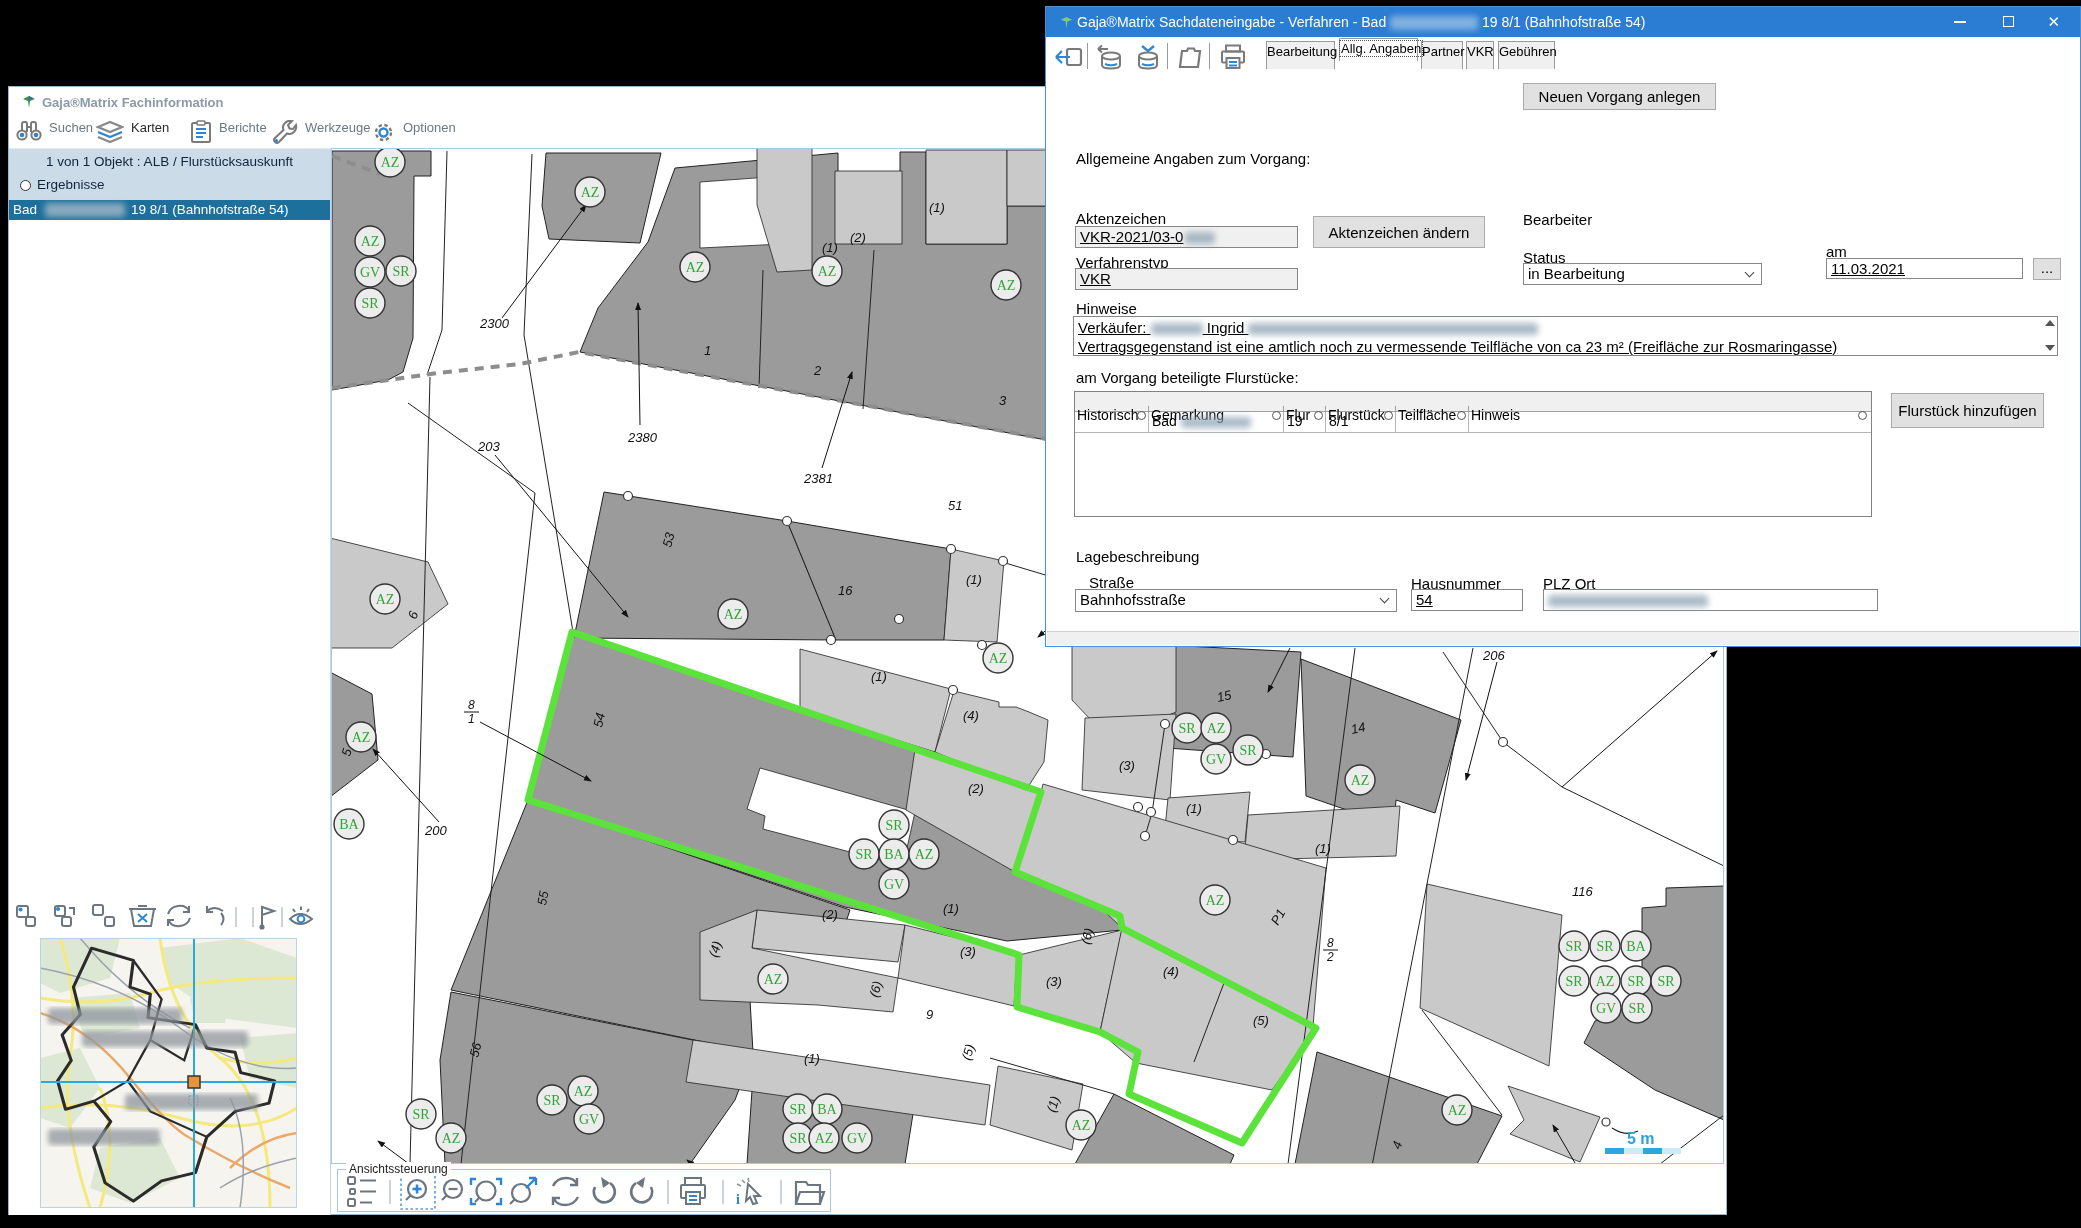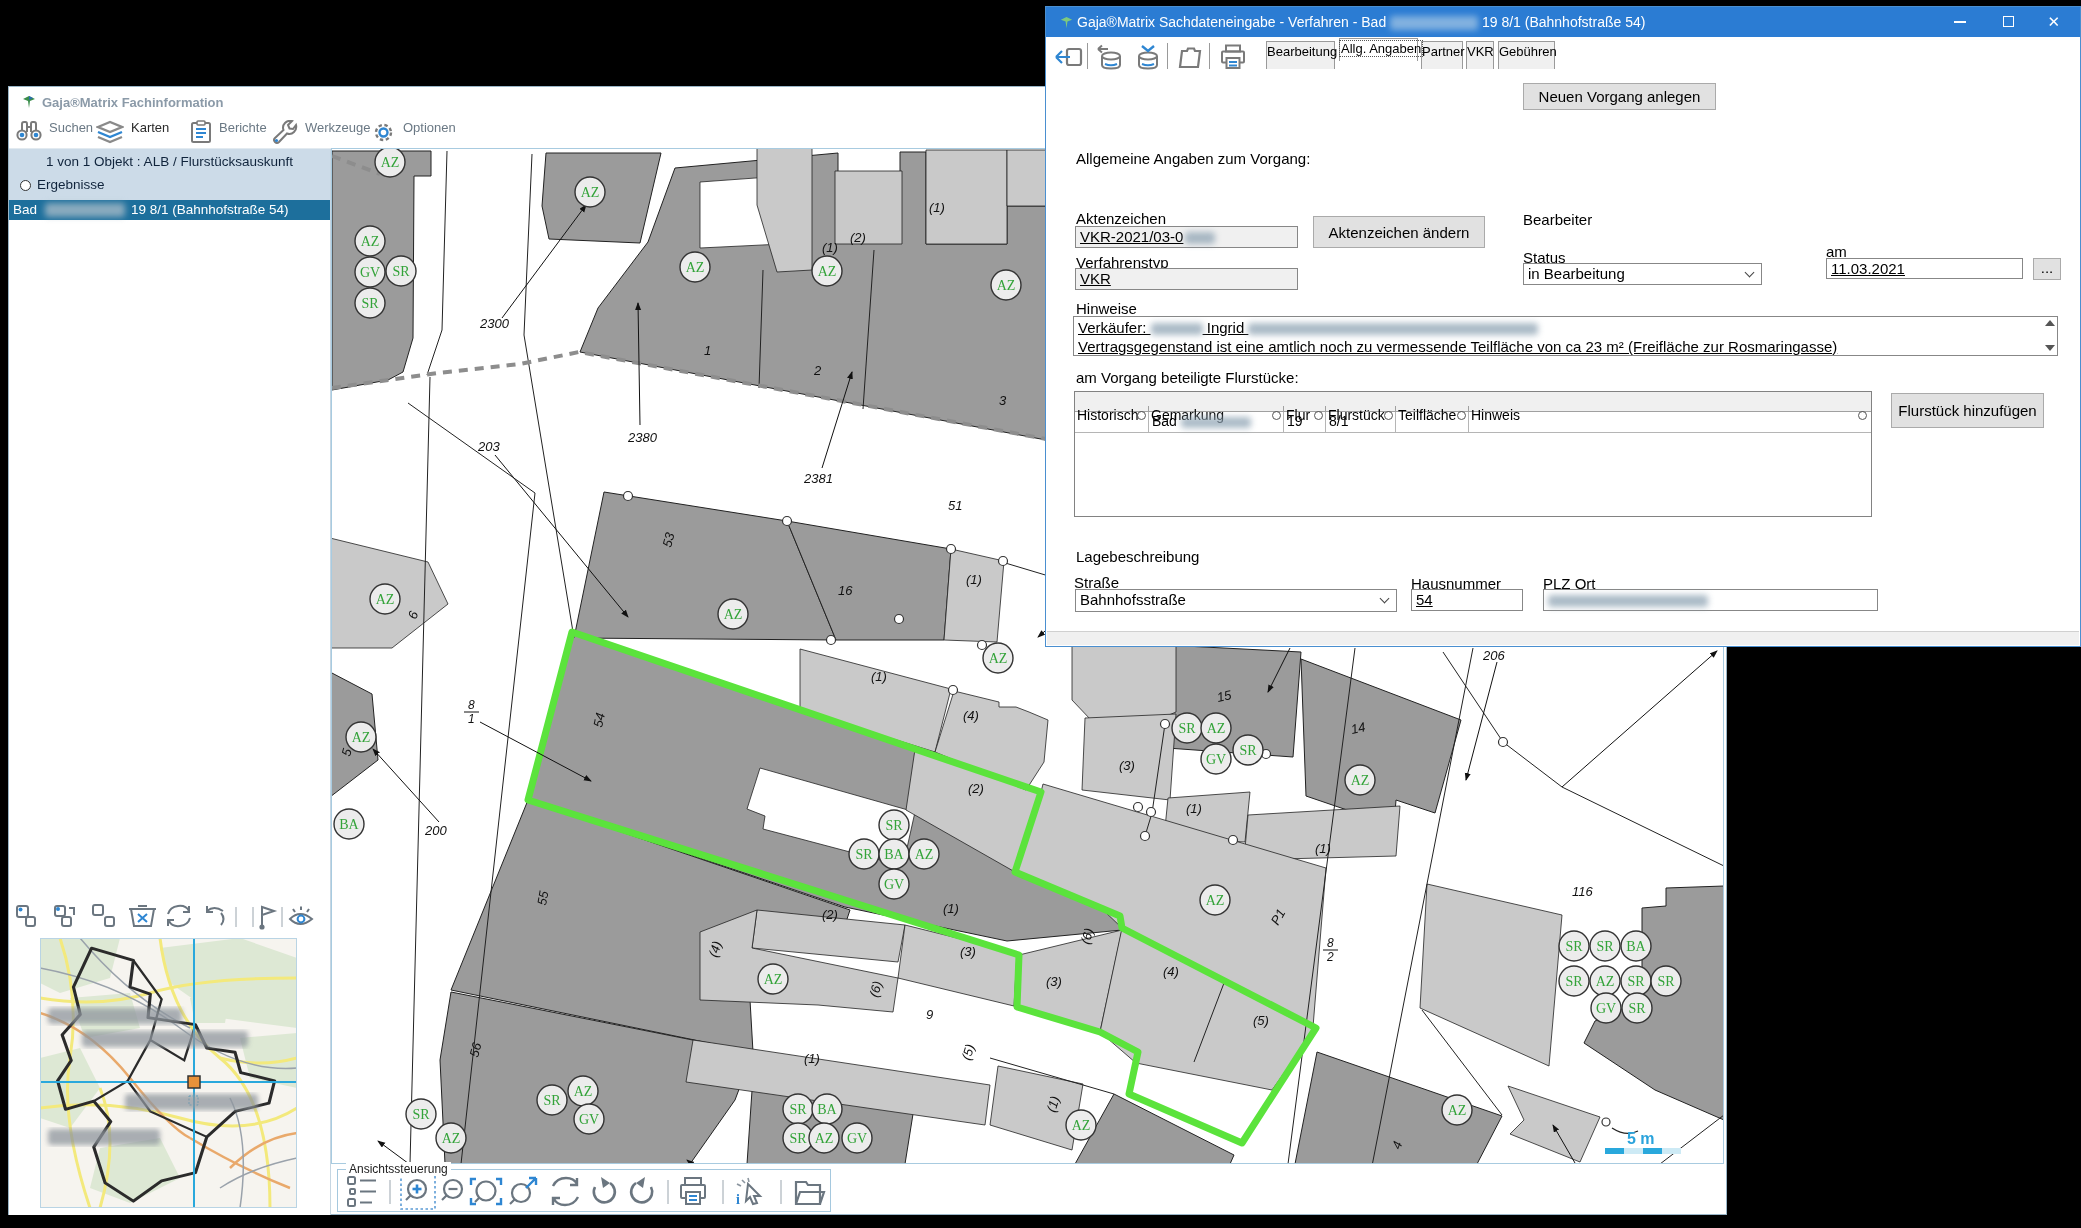--- a/index.html
+++ b/index.html
@@ -656,20 +656,20 @@
     <div class="dcell" style="left:0;width:74px"></div>
     <div class="dcell" style="left:74px;width:135px">Bad <span class="blur1" style="display:inline-block;width:70px;height:11px"></span></div>
     <div class="dcell" style="left:209px;width:42px">19</div>
     <div class="dcell" style="left:251px;width:70px">8/1</div>
     <div class="dcell" style="left:321px;width:73px"></div>
     <div class="dcell" style="left:394px;width:402px;border-right:none"></div>
   </div>
   <div class="dbtn" style="left:845px;top:386px;width:153px;height:35px;padding-top:8px">Flurstück hinzufügen</div>
 
   <div class="dlabel" style="left:30px;top:541px">Lagebeschreibung</div>
-  <div class="dlabel" style="left:28px;top:567px">Straße</div>
+  <div class="dlabel" style="left:43px;top:567px">Straße</div>
   <div class="dcombo" style="left:29px;top:582px;width:322px;height:23px">Bahnhofsstraße<span class="arr"></span></div>
   <div class="dlabel" style="left:365px;top:568px">Hausnummer</div>
   <div class="dinput" style="left:365px;top:582px;width:112px;height:22px">54</div>
   <div class="dlabel" style="left:497px;top:568px">PLZ Ort</div>
   <div class="dinput" style="left:497px;top:582px;width:335px;height:22px"><span class="blur1" style="display:inline-block;width:160px;height:12px"></span></div>
   <div id="dstatus"></div>
 </div>
 
 </body></html>

